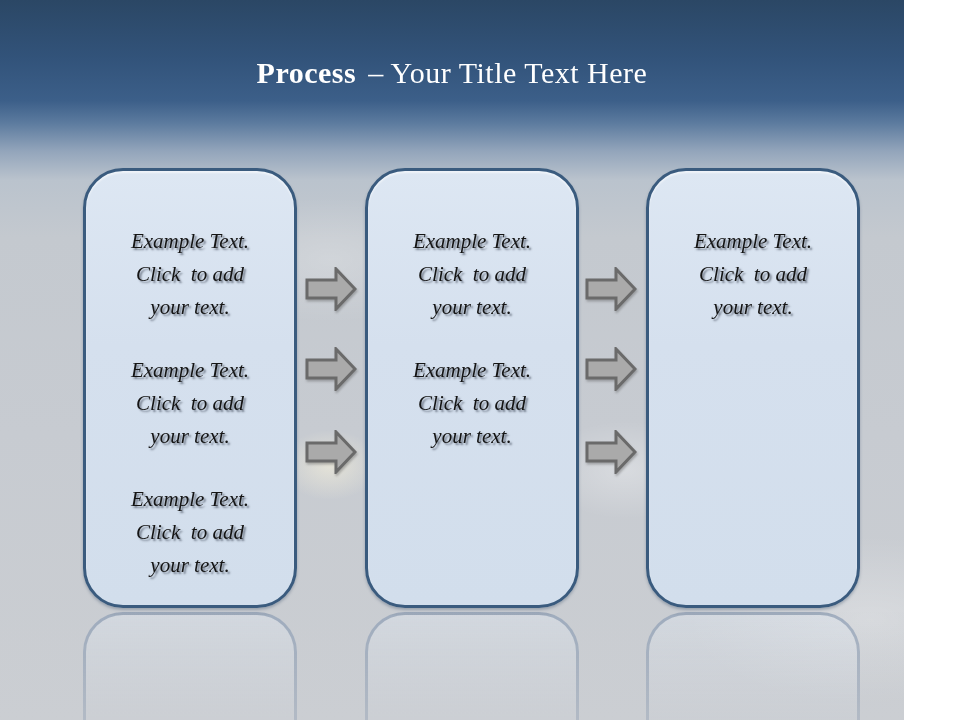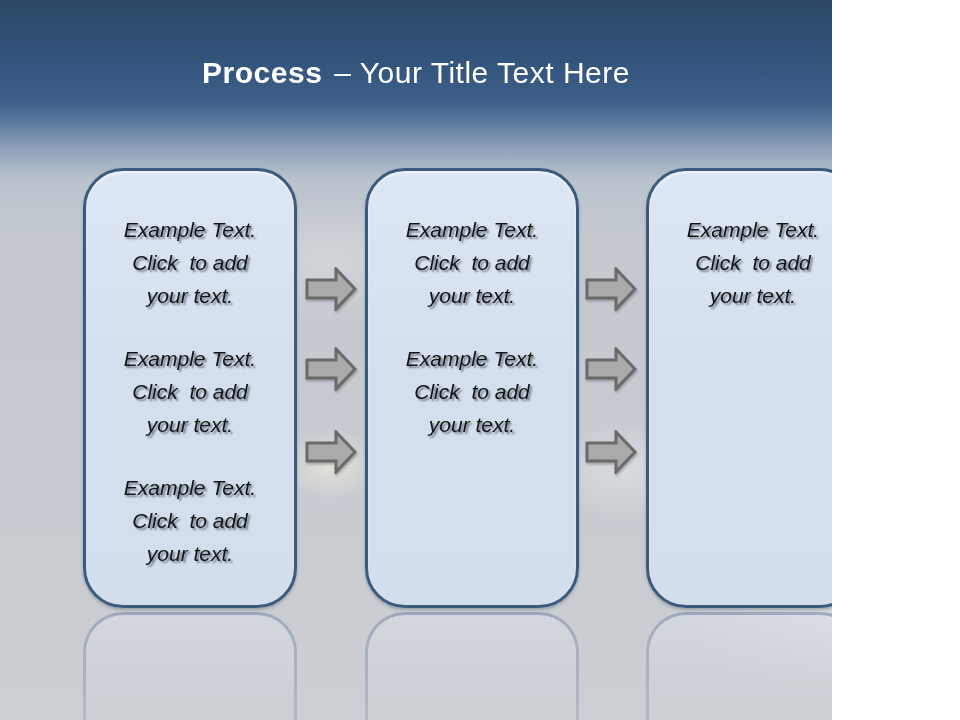--- a/index.html
+++ b/index.html
@@ -1,20 +1,20 @@
 <!DOCTYPE html>
 <html><head>
 <meta charset="utf-8">
 <style>
   html,body{margin:0;padding:0;}
   .slide{
     position:relative;
-    width:832px;height:720px;
+    width:904px;height:720px;
     overflow:hidden;
-    font-family:Liberation Sans, sans-serif;
+    font-family:Liberation Serif, serif;
     background:
       radial-gradient(ellipse 70px 50px at 330px 465px, rgba(248,242,220,0.60), rgba(248,242,220,0) 70%),
       radial-gradient(ellipse 120px 70px at 625px 470px, rgba(255,255,255,0.30), rgba(255,255,255,0) 70%),
       radial-gradient(ellipse 180px 90px at 330px 260px, rgba(255,255,255,0.22), rgba(255,255,255,0) 70%),
       radial-gradient(ellipse 260px 120px at 870px 620px, rgba(255,255,255,0.28), rgba(255,255,255,0) 70%),
       linear-gradient(to bottom,
         #2b4765 0%, #32537a 8%, #3c5f89 14%, #5b7a9e 17%,
         #93a5bb 21%, #bac3cd 25%, #c4c9cf 33%, #c7cbd1 60%, #cbced2 100%);
   }
   .title{
@@ -24,21 +24,21 @@
   }
   .title .emphasis{font-weight:700;}
   .title .rest{font-weight:400; margin-left:12px;}
   .box{
     position:absolute; top:168px; width:214px; height:440px;
     box-sizing:border-box;
     background:linear-gradient(to bottom,#dde7f3 0%, #d5e0ee 40%, #d2deec 100%);
     border:3px solid #3a5b7e;
     border-radius:40px;
     box-shadow:0 2px 3px rgba(60,80,105,0.35), inset 0 2px 2px rgba(255,255,255,0.55);
-    padding-top:42px;
+    padding-top:54px;
   }
   .box-1{left:83px;}
   .box-2{left:365px;}
   .box-3{left:646px;}
   .text-block{
     width:100%; text-align:center;
     font-style:italic; font-size:21px; line-height:33px;
     color:#141414;
     text-shadow:2px 2px 2px rgba(95,105,120,0.85);
     margin-bottom:30px;

